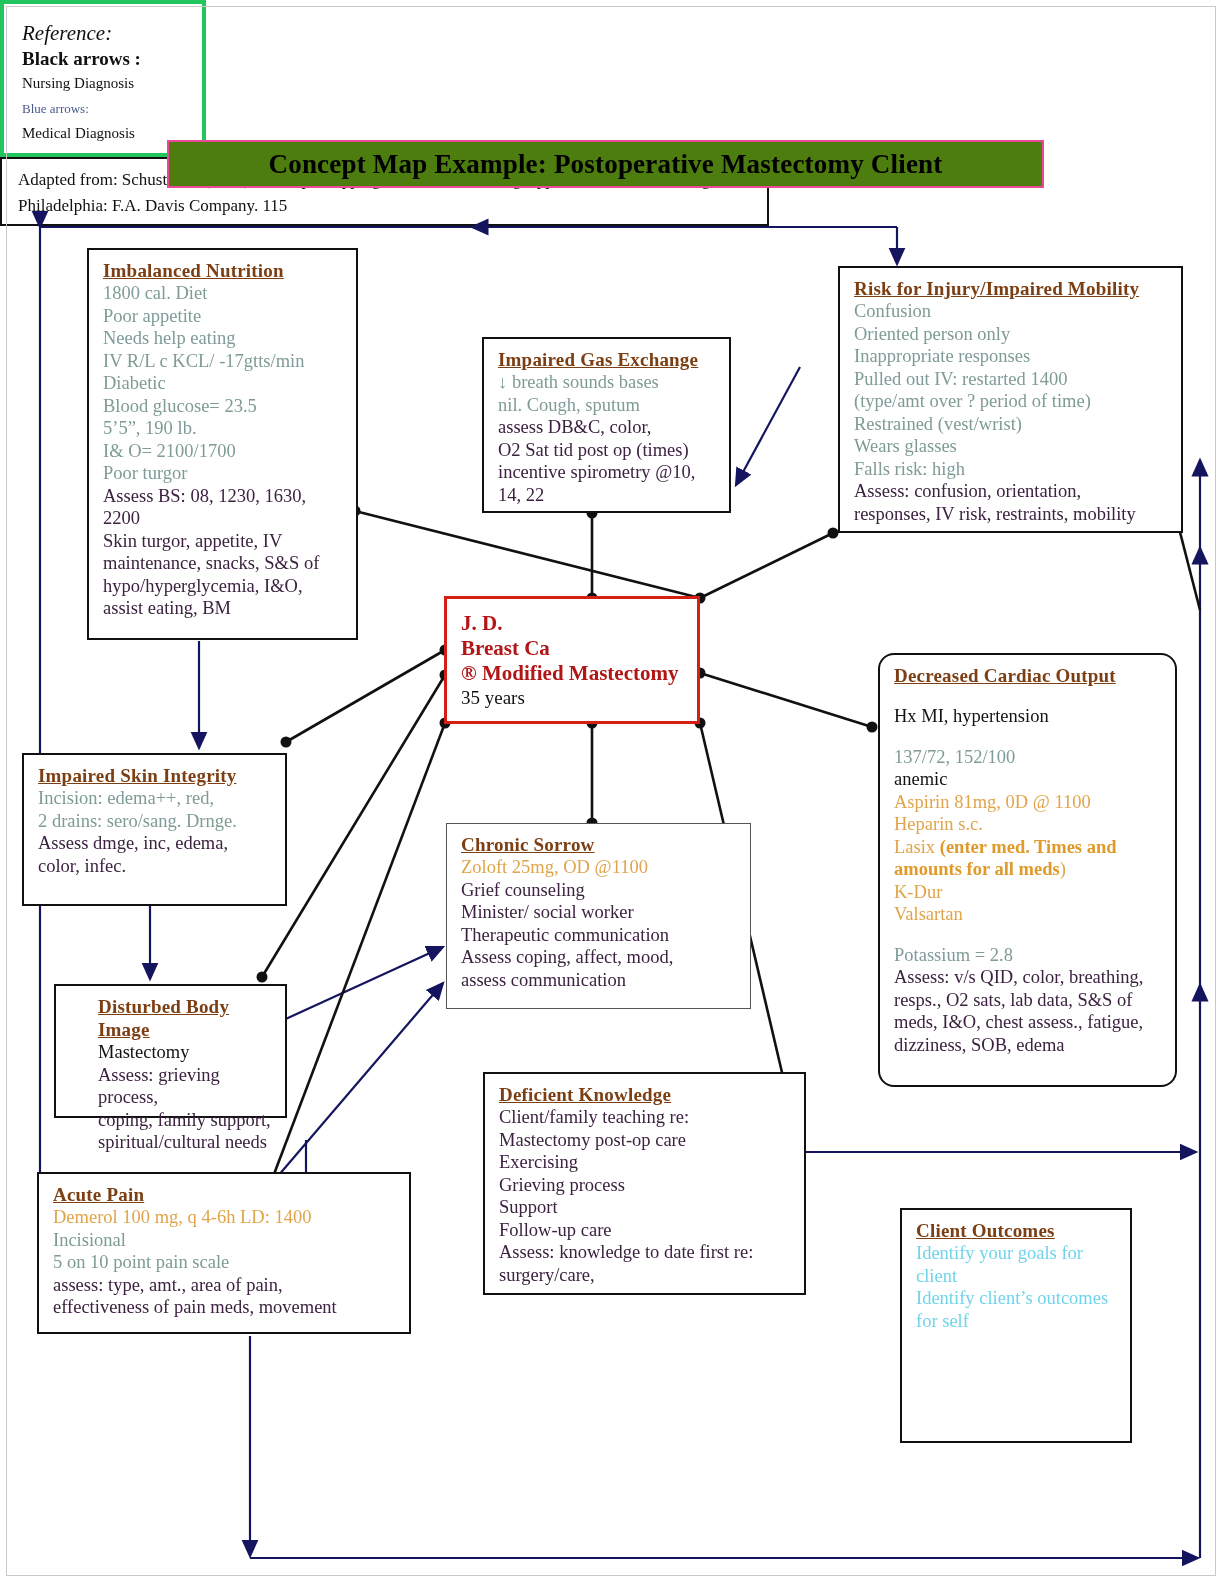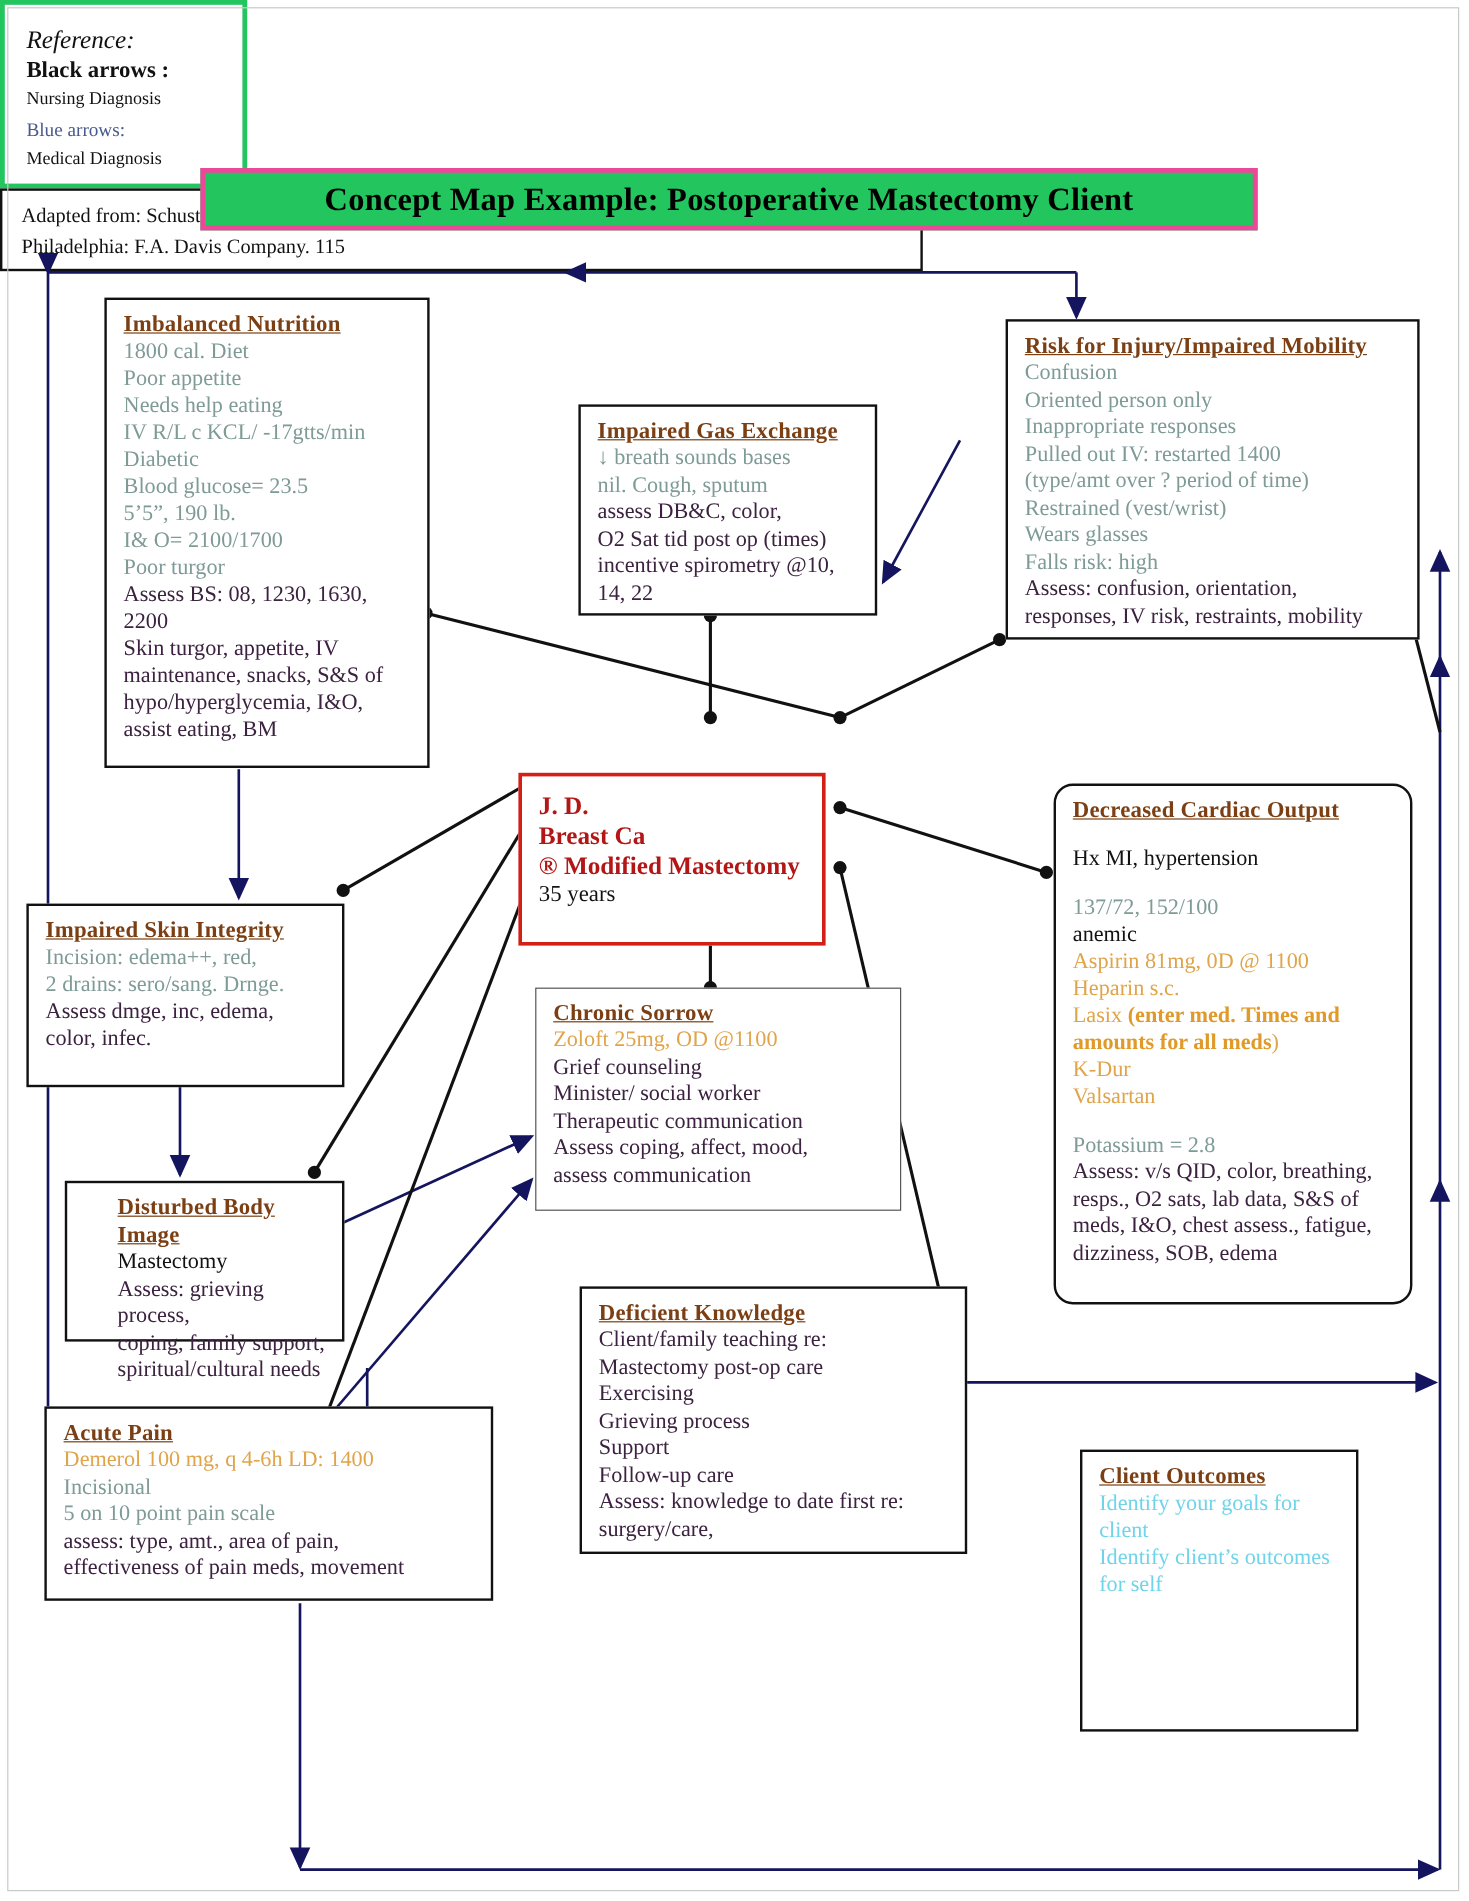--- a/index.html
+++ b/index.html
@@ -16,45 +16,45 @@
   .box .ln{font-size:18.5px;line-height:22.5px;white-space:pre-wrap;}
   .teal{color:#7e9b96;}
   .dark{color:#3c2240;}
   .black{color:#121212;}
   .orange{color:#e0a44a;}
   .orange-b{color:#e09a2a;font-weight:bold;}
   .cyan{color:#6fd4ea;}
   .pad{padding:9px 12px 6px 14px;}
 
   
-  #title-banner{position:absolute;left:167px;top:140px;width:873px;height:44px;border:4px solid #ec4899;background:#22c55e;
+  #title-banner{position:absolute;left:167px;top:140px;width:873px;height:44px;border:2px solid #ec4899;background:#4d7c0f;
     display:flex;align-items:center;justify-content:center;}
   #title-banner span{font-family:"Liberation Serif",serif;font-weight:bold;font-size:27px;letter-spacing:.2px;color:#000;}
 
   
-  #box-center{left:432px;top:596px;width:256px;height:144px;border:3px solid #D41F17;margin-top:48px;}
+  #box-center{left:444px;top:596px;width:256px;height:128px;border:3px solid #D41F17;}
   #box-center .c1{color:#B21616;font-weight:bold;font-size:21px;line-height:25px;}
   #box-center .c2{color:#121212;font-size:19px;line-height:24px;}
 
   #box-nutrition{left:87px;top:248px;width:271px;height:392px;}
   #box-gas{left:482px;top:337px;width:249px;height:176px;}
   #box-risk{left:838px;top:266px;width:345px;height:267px;}
   #box-skin{left:22px;top:753px;width:265px;height:153px;}
   #box-cardiac{left:878px;top:653px;width:299px;height:434px;border-radius:16px;}
   #box-body{left:54px;top:984px;width:233px;height:134px;padding-left:28px;}
   #box-sorrow{left:446px;top:823px;width:305px;height:186px;border:1px solid #555;}
   #box-knowledge{left:483px;top:1072px;width:323px;height:223px;}
   #box-pain{left:37px;top:1172px;width:374px;height:162px;}
   #box-outcomes{left:900px;top:1208px;width:232px;height:235px;}
 
   #box-reference{left:18px;top:1387px;width:198px;height:149px;border:4px solid #22c55e;}
   #box-reference .ref-h{font-style:italic;font-size:21px;line-height:26px;color:#111;}
   #box-reference .ref-b{font-weight:bold;font-size:19px;line-height:25px;color:#111;}
   #box-reference .ref-n{font-size:15px;line-height:25px;color:#111;}
-  #box-reference .ref-blue{font-size:16px;line-height:25px;color:#4a5a8c;}
+  #box-reference .ref-blue{font-size:13px;line-height:25px;color:#4a5a8c;}
 
   #box-citation{left:303px;top:1456px;width:765px;height:65px;border:2px solid #111;}
   #box-citation .cit{font-size:17px;line-height:26px;color:#111;}
 </style>
 </head>
 <body>
 
 <div id="page">
 
   <div class="page-frame"></div>

